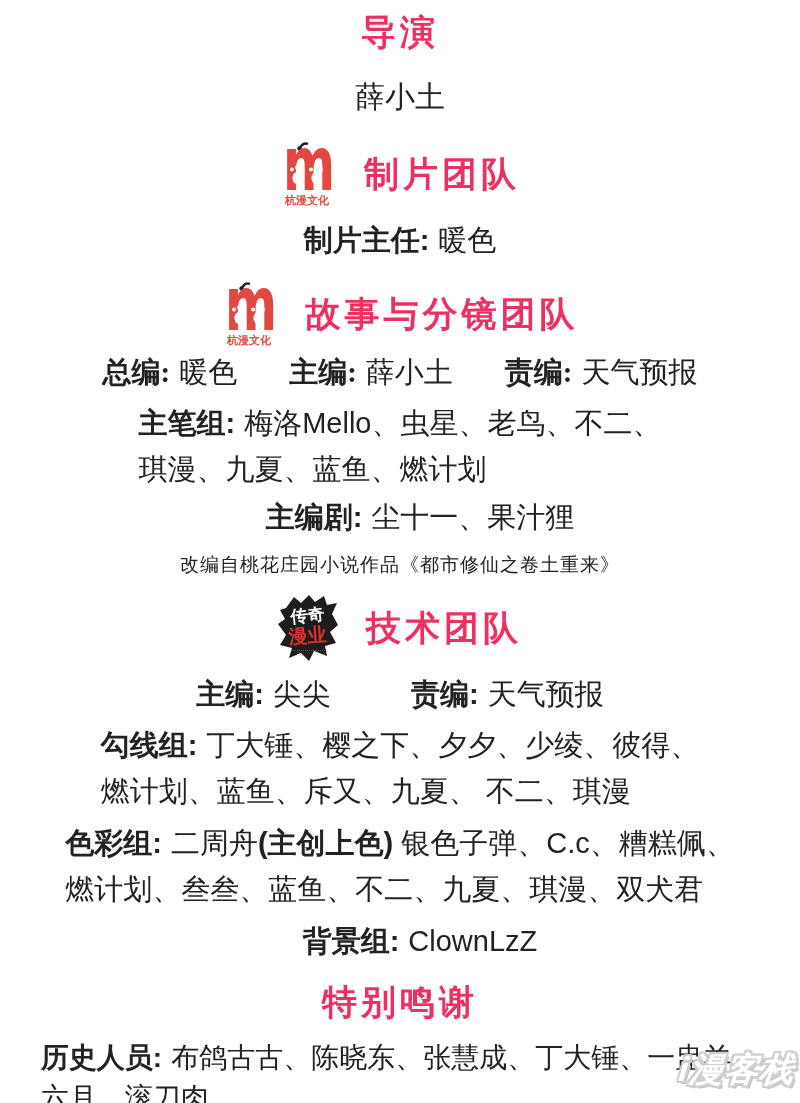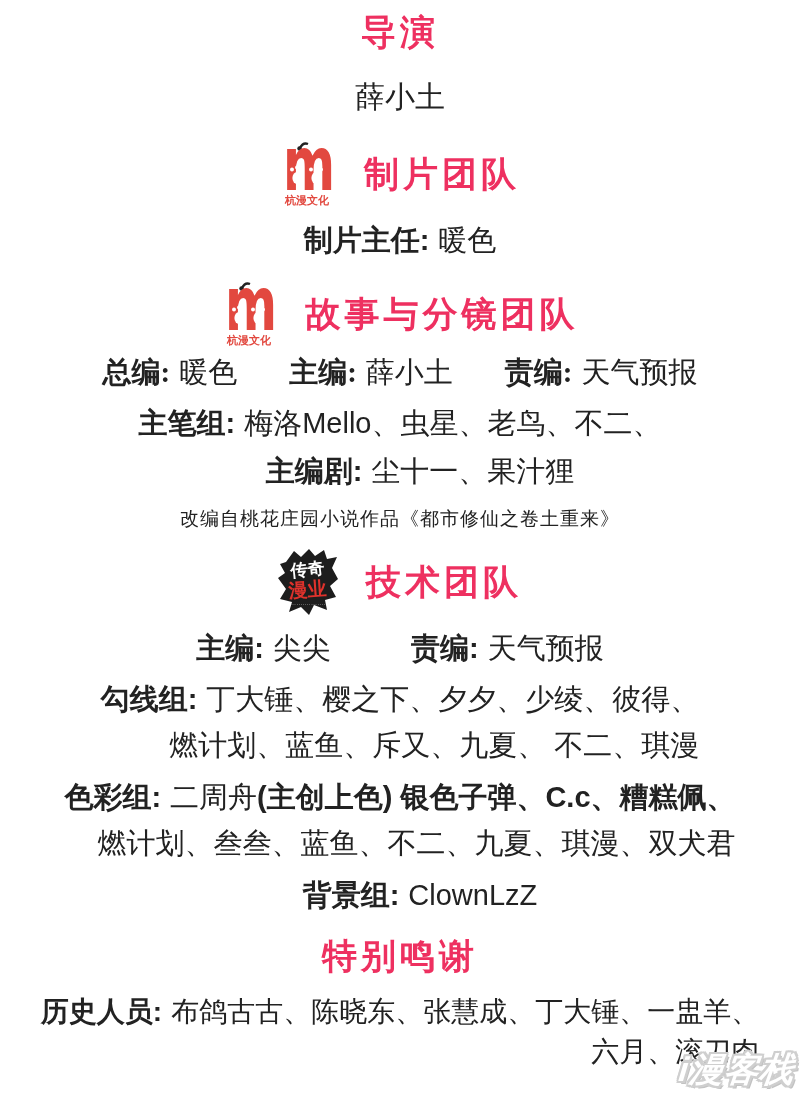--- a/index.html
+++ b/index.html
@@ -44,21 +44,21 @@
     font-size:29px;
     line-height:44px;
     white-space:nowrap;
   }
   .roles-row.wide{column-gap:80px;}
   .roles-row.tech{margin-top:10px;column-gap:80px;}
   .role-label{font-weight:700;margin-right:9px;}
   .group-wrap{margin-top:6px;}
   .group{
     display:inline-block;
-    text-align:right;
+    text-align:left;
     font-size:29px;
     line-height:46px;
   }
   .glabel{font-weight:700;margin-right:9px;}
   .single-line{
     margin-top:2px;
     font-size:29px;
     line-height:46px;
     padding-left:40px;
   }
@@ -66,21 +66,21 @@
     margin-top:2px;
     font-size:19px;
     line-height:46px;
     letter-spacing:1px;
   }
   .story-row{margin-top:2px;font-family:Liberation Serif, serif;}
   .thanks-heading{margin-top:16px;}
   .history .group{font-size:28px;line-height:40px;}
   .history{margin-top:14px;}
   .cg-paren{font-weight:700;}
-  .cg-rest{margin-left:8px;font-weight:bold;}
+  .cg-rest{margin-left:8px;}
   .watermark{
     position:absolute;
     right:6px;
     bottom:10px;
     font-size:34px;
     font-weight:800;
     font-style:italic;
     letter-spacing:1px;
     color:#ffffff;
     transform:skewX(-6deg);
@@ -146,20 +146,21 @@
   </div>
   <div class="roles-row story-row">
     <span><span class="role-label">总编:</span><span>暖色</span></span>
     <span><span class="role-label">主编:</span><span>薛小土</span></span>
     <span><span class="role-label">责编:</span><span>天气预报</span></span>
   </div>
 
   <div class="group-wrap">
     <div class="group">
       <div><span class="glabel">主笔组:</span><span>梅洛Mello、虫星、老鸟、不二、</span></div>
+      <div>琪漫、九夏、蓝鱼、燃计划</div>
     </div>
   </div>
 
   <div class="single-line">
     <span class="glabel">主编剧:</span><span>尘十一、果汁狸</span>
   </div>
 
   <div class="adaptation">改编自桃花庄园小说作品《都市修仙之卷土重来》</div>
 
   <div class="heading-row" style="margin-top:6px;">

